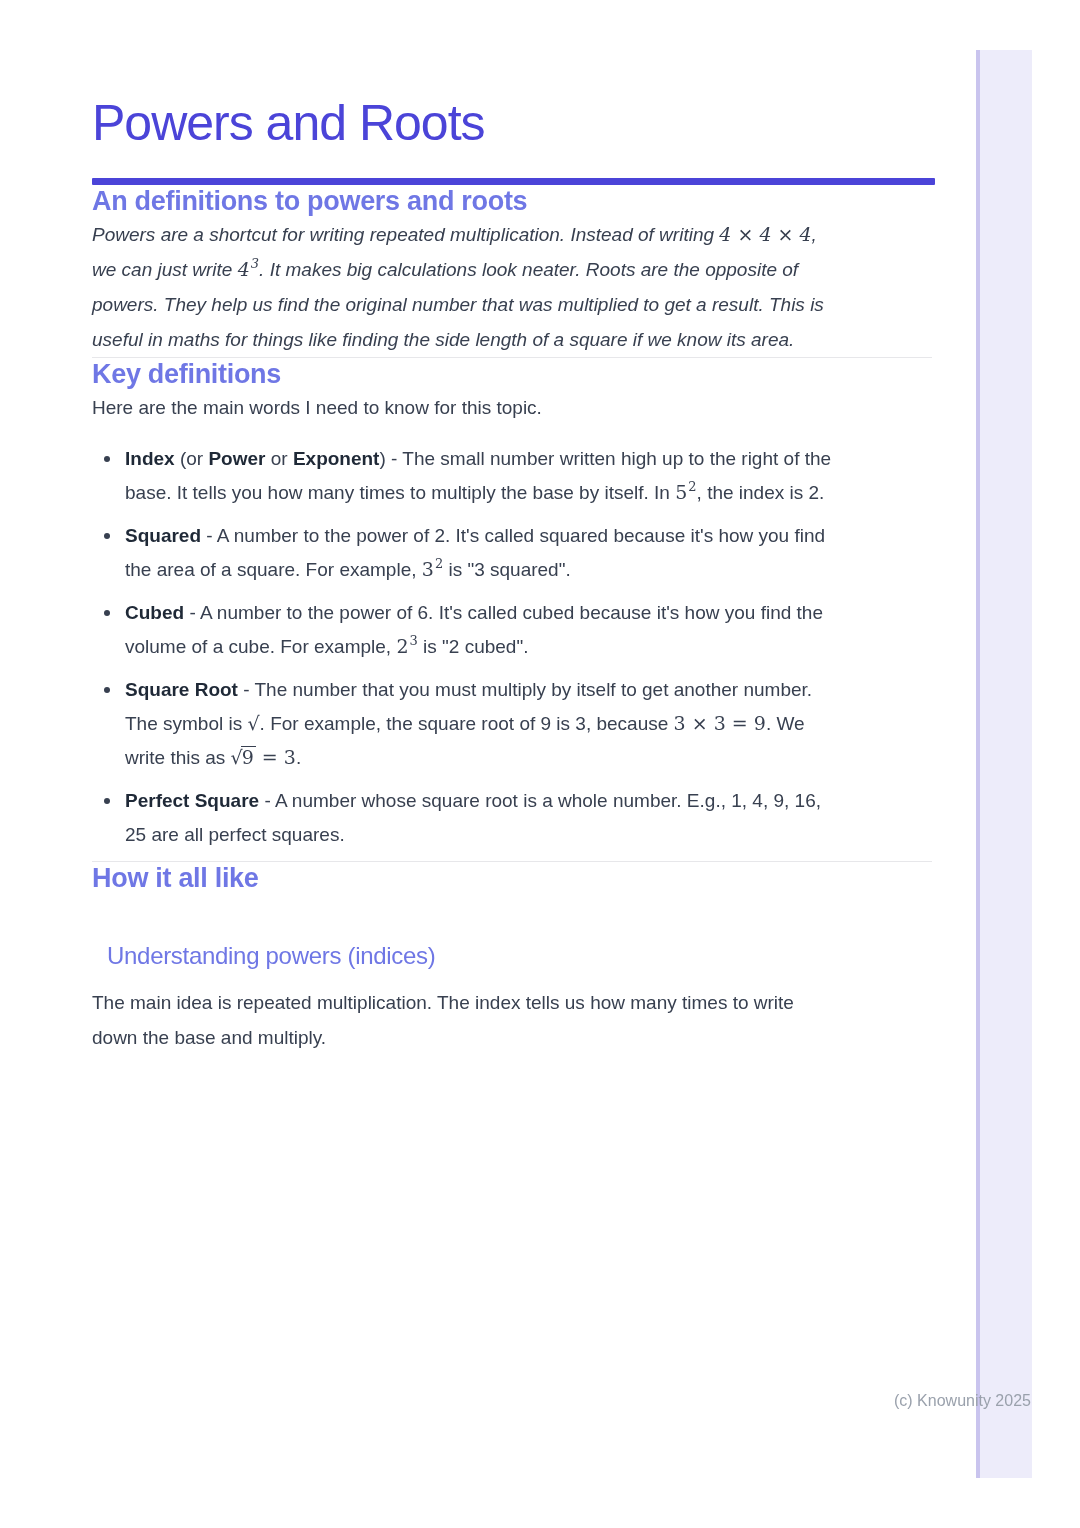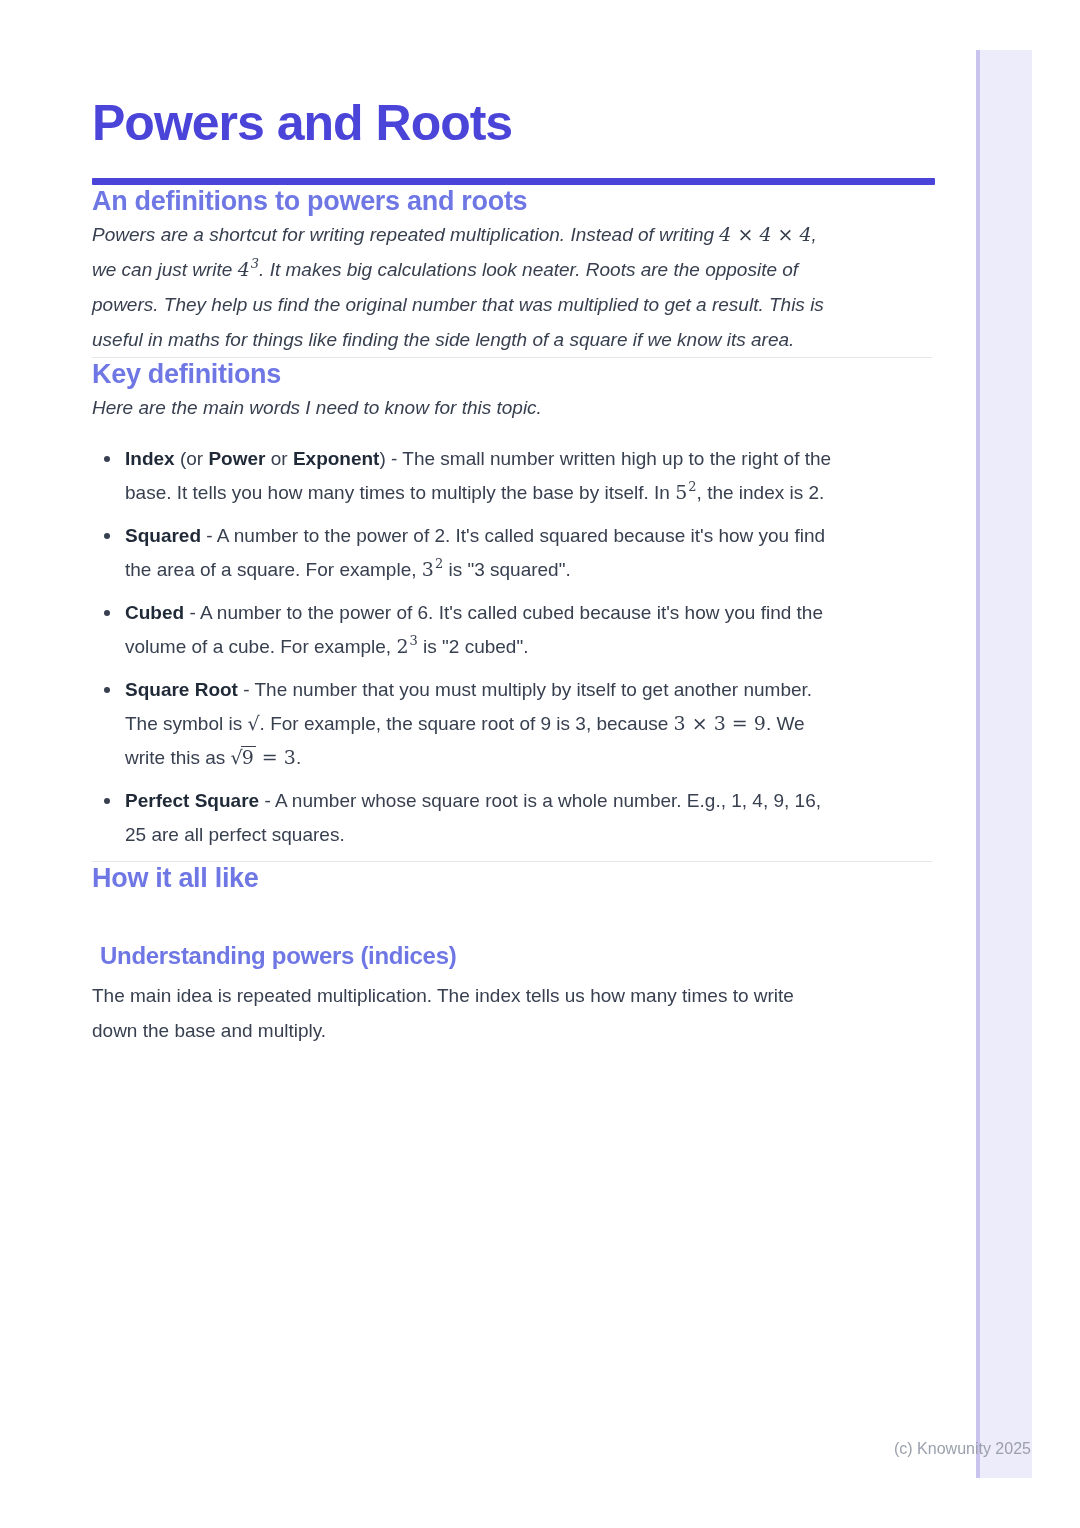--- a/index.html
+++ b/index.html
@@ -19,76 +19,76 @@
     top: 50px;
     width: 52px;
     height: 1428px;
     background: var(--stripe-fill, #edecfa);
     border-left: 4px solid var(--stripe-border, #c9c4ee);
     z-index: 0;
   }
   .watermark {
     position: absolute;
     left: 894px;
-    top: 1440px;
+    top: 1392px;
     font-size: 16px;
     color: var(--watermark, #9aa1ac);
     z-index: 2;
     white-space: nowrap;
   }
   .content {
     position: absolute;
     left: 92px;
     top: 98px;
     width: 845px;
     z-index: 1;
   }
   h1.page-title {
     margin: 0;
     font-size: 50px;
     line-height: 50px;
-    font-weight: 700;
+    font-weight: 400;
     letter-spacing: -1px;
     color: var(--accent, #4b44d8);
   }
   .h1-rule {
     margin-top: 30px;
     width: 843px;
     height: 7px;
     background: var(--accent, #4b44d8);
     border-radius: 1px;
   }
   h2.section-heading {
     margin: 0;
     font-size: 27px;
     line-height: 32px;
     font-weight: 700;
     color: var(--heading, #6f77e5);
     letter-spacing: -0.3px;
   }
   h3.subsection-heading {
-    margin: 8px;
+    margin: 15px;
     margin-top: 48px;
     font-size: 24px;
     line-height: 28px;
-    font-weight: 700;
+    font-weight: 400;
     color: var(--heading, #6f77e5);
     letter-spacing: -0.3px;
   }
   .mt-h2-first { margin-top: 52px; }
   .mt-h2 { margin-top: 36px; }
   p.prose {
     margin: 0;
     font-size: 19px;
     line-height: 35px;
     max-width: 744px;
     color: var(--body-text, #384050);
   }
   .mt-para { margin-top: 26px; font-style: italic; }
-  .mt-lead { margin-top: 30px; font-style: italic; }
+  .mt-lead { margin-top: 30px; }
   .mt-para-last { margin-top: 24px; }
   hr.divider {
     border: none;
     border-top: 1px solid var(--divider, #e7e7ea);
     width: 840px;
     margin: 0;
   }
   .mt-hr1 { margin-top: 28px; }
   .mt-hr2 { margin-top: 22px; }
   ul.def-list {

